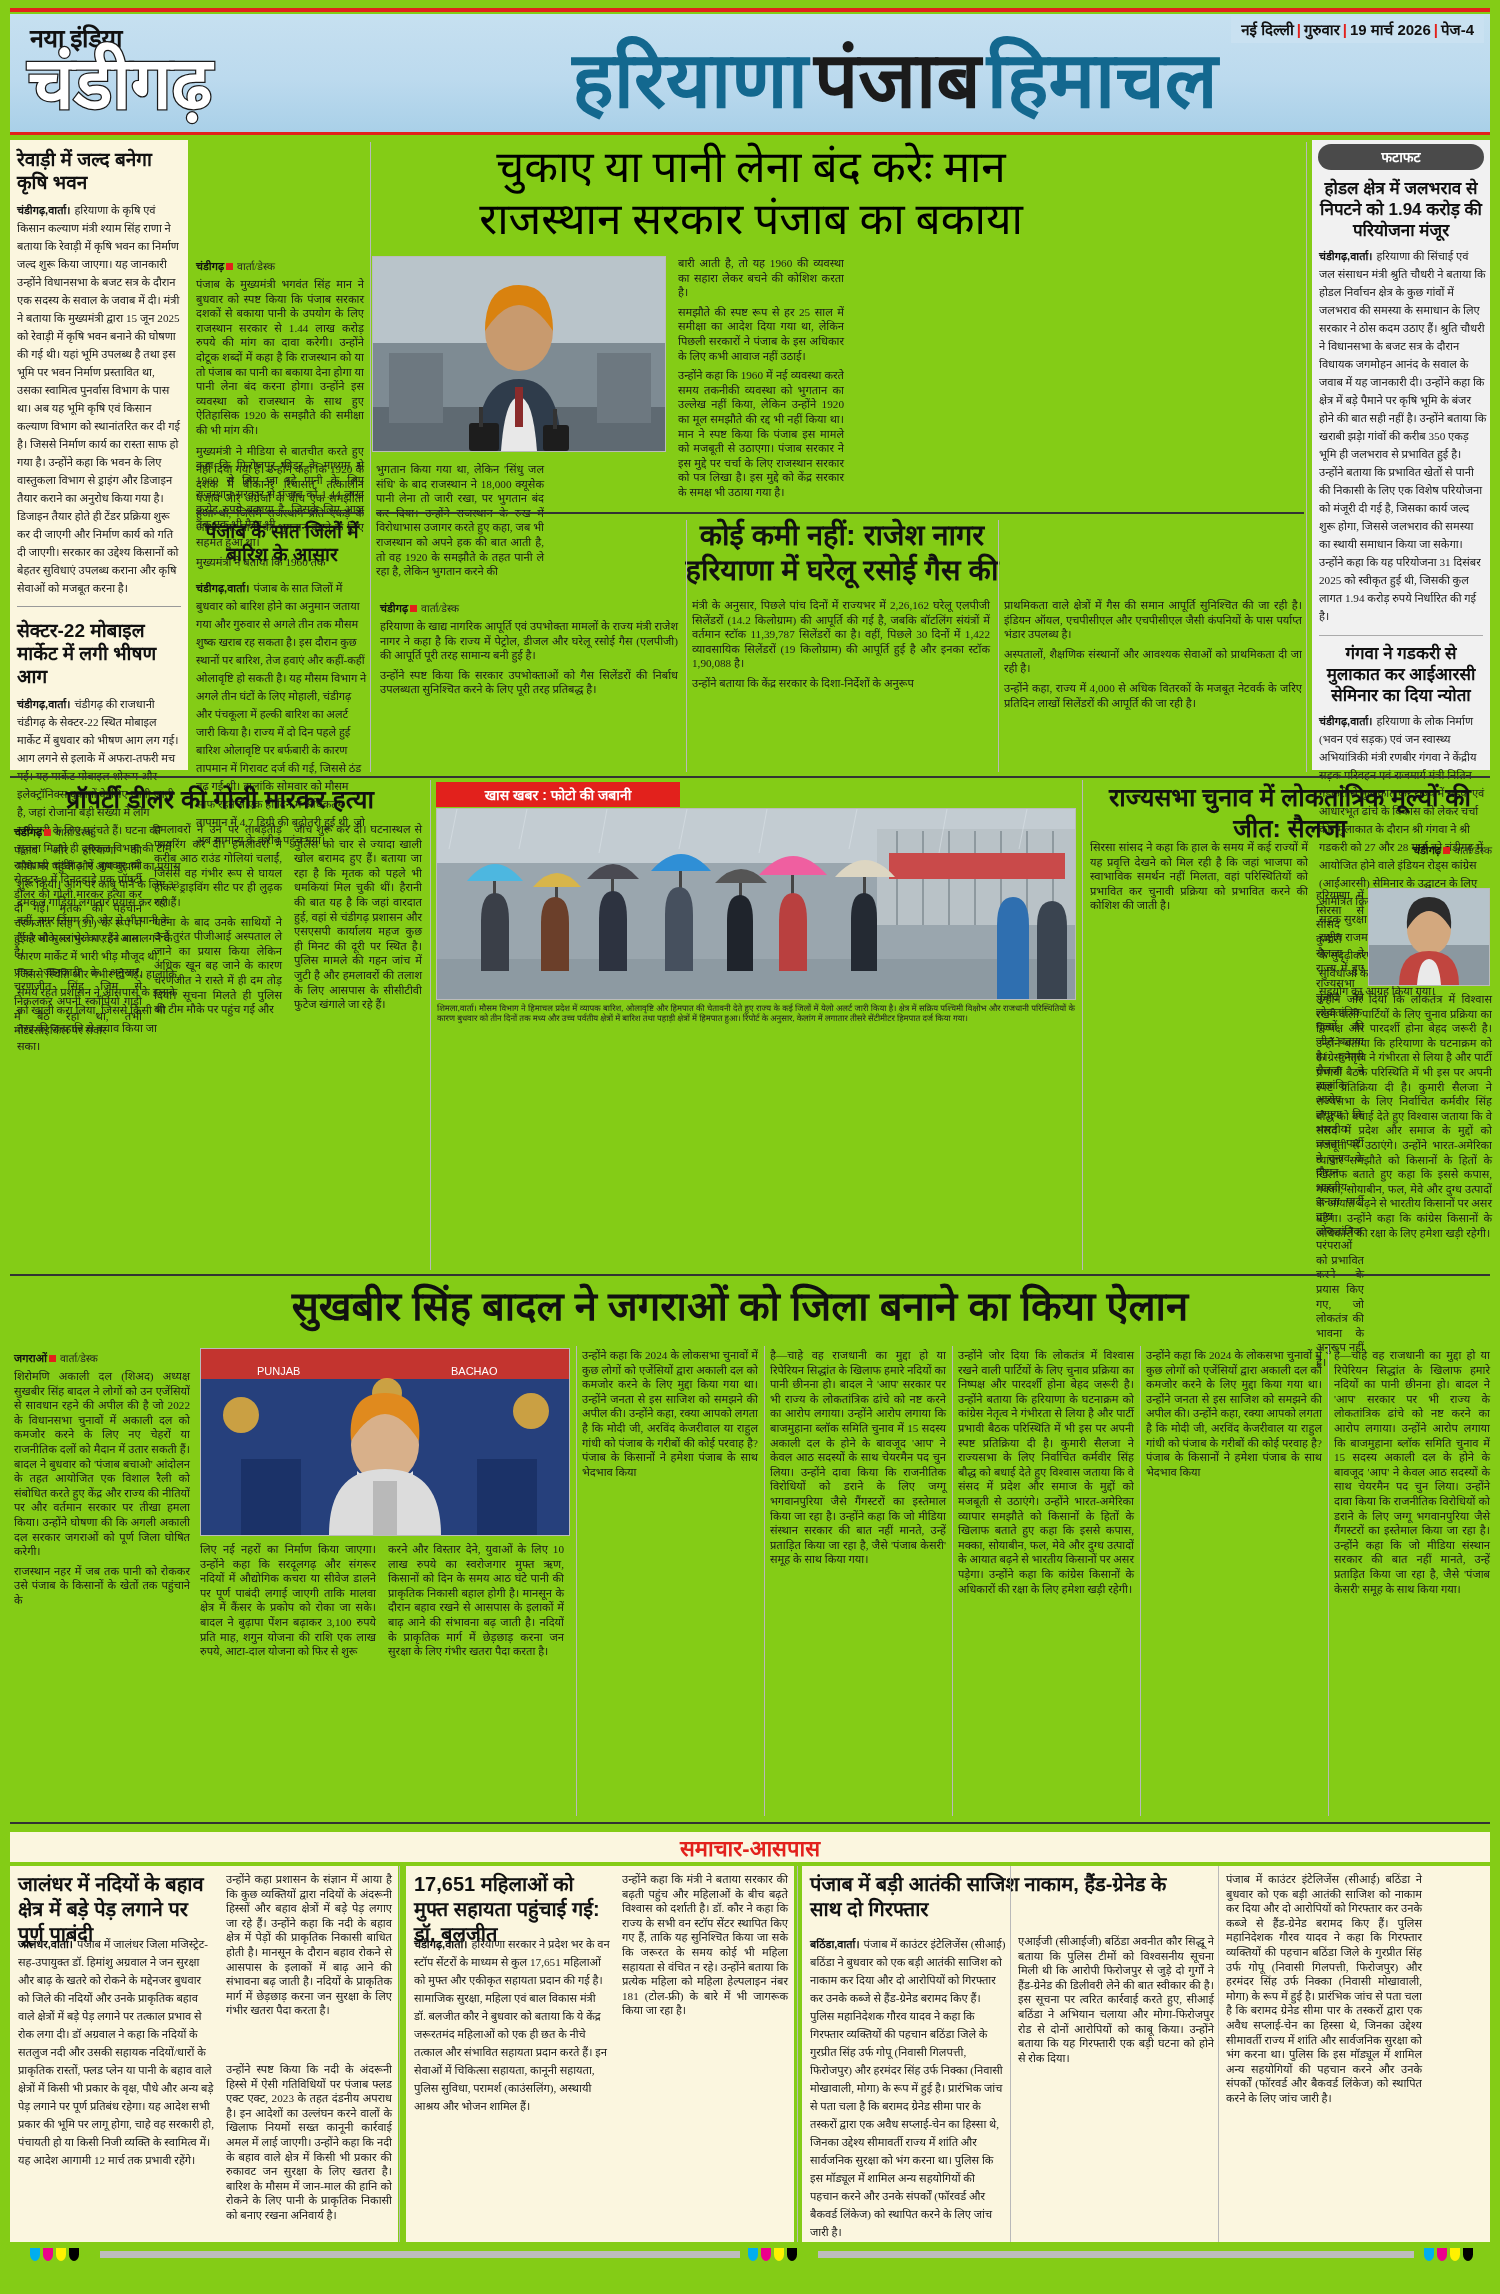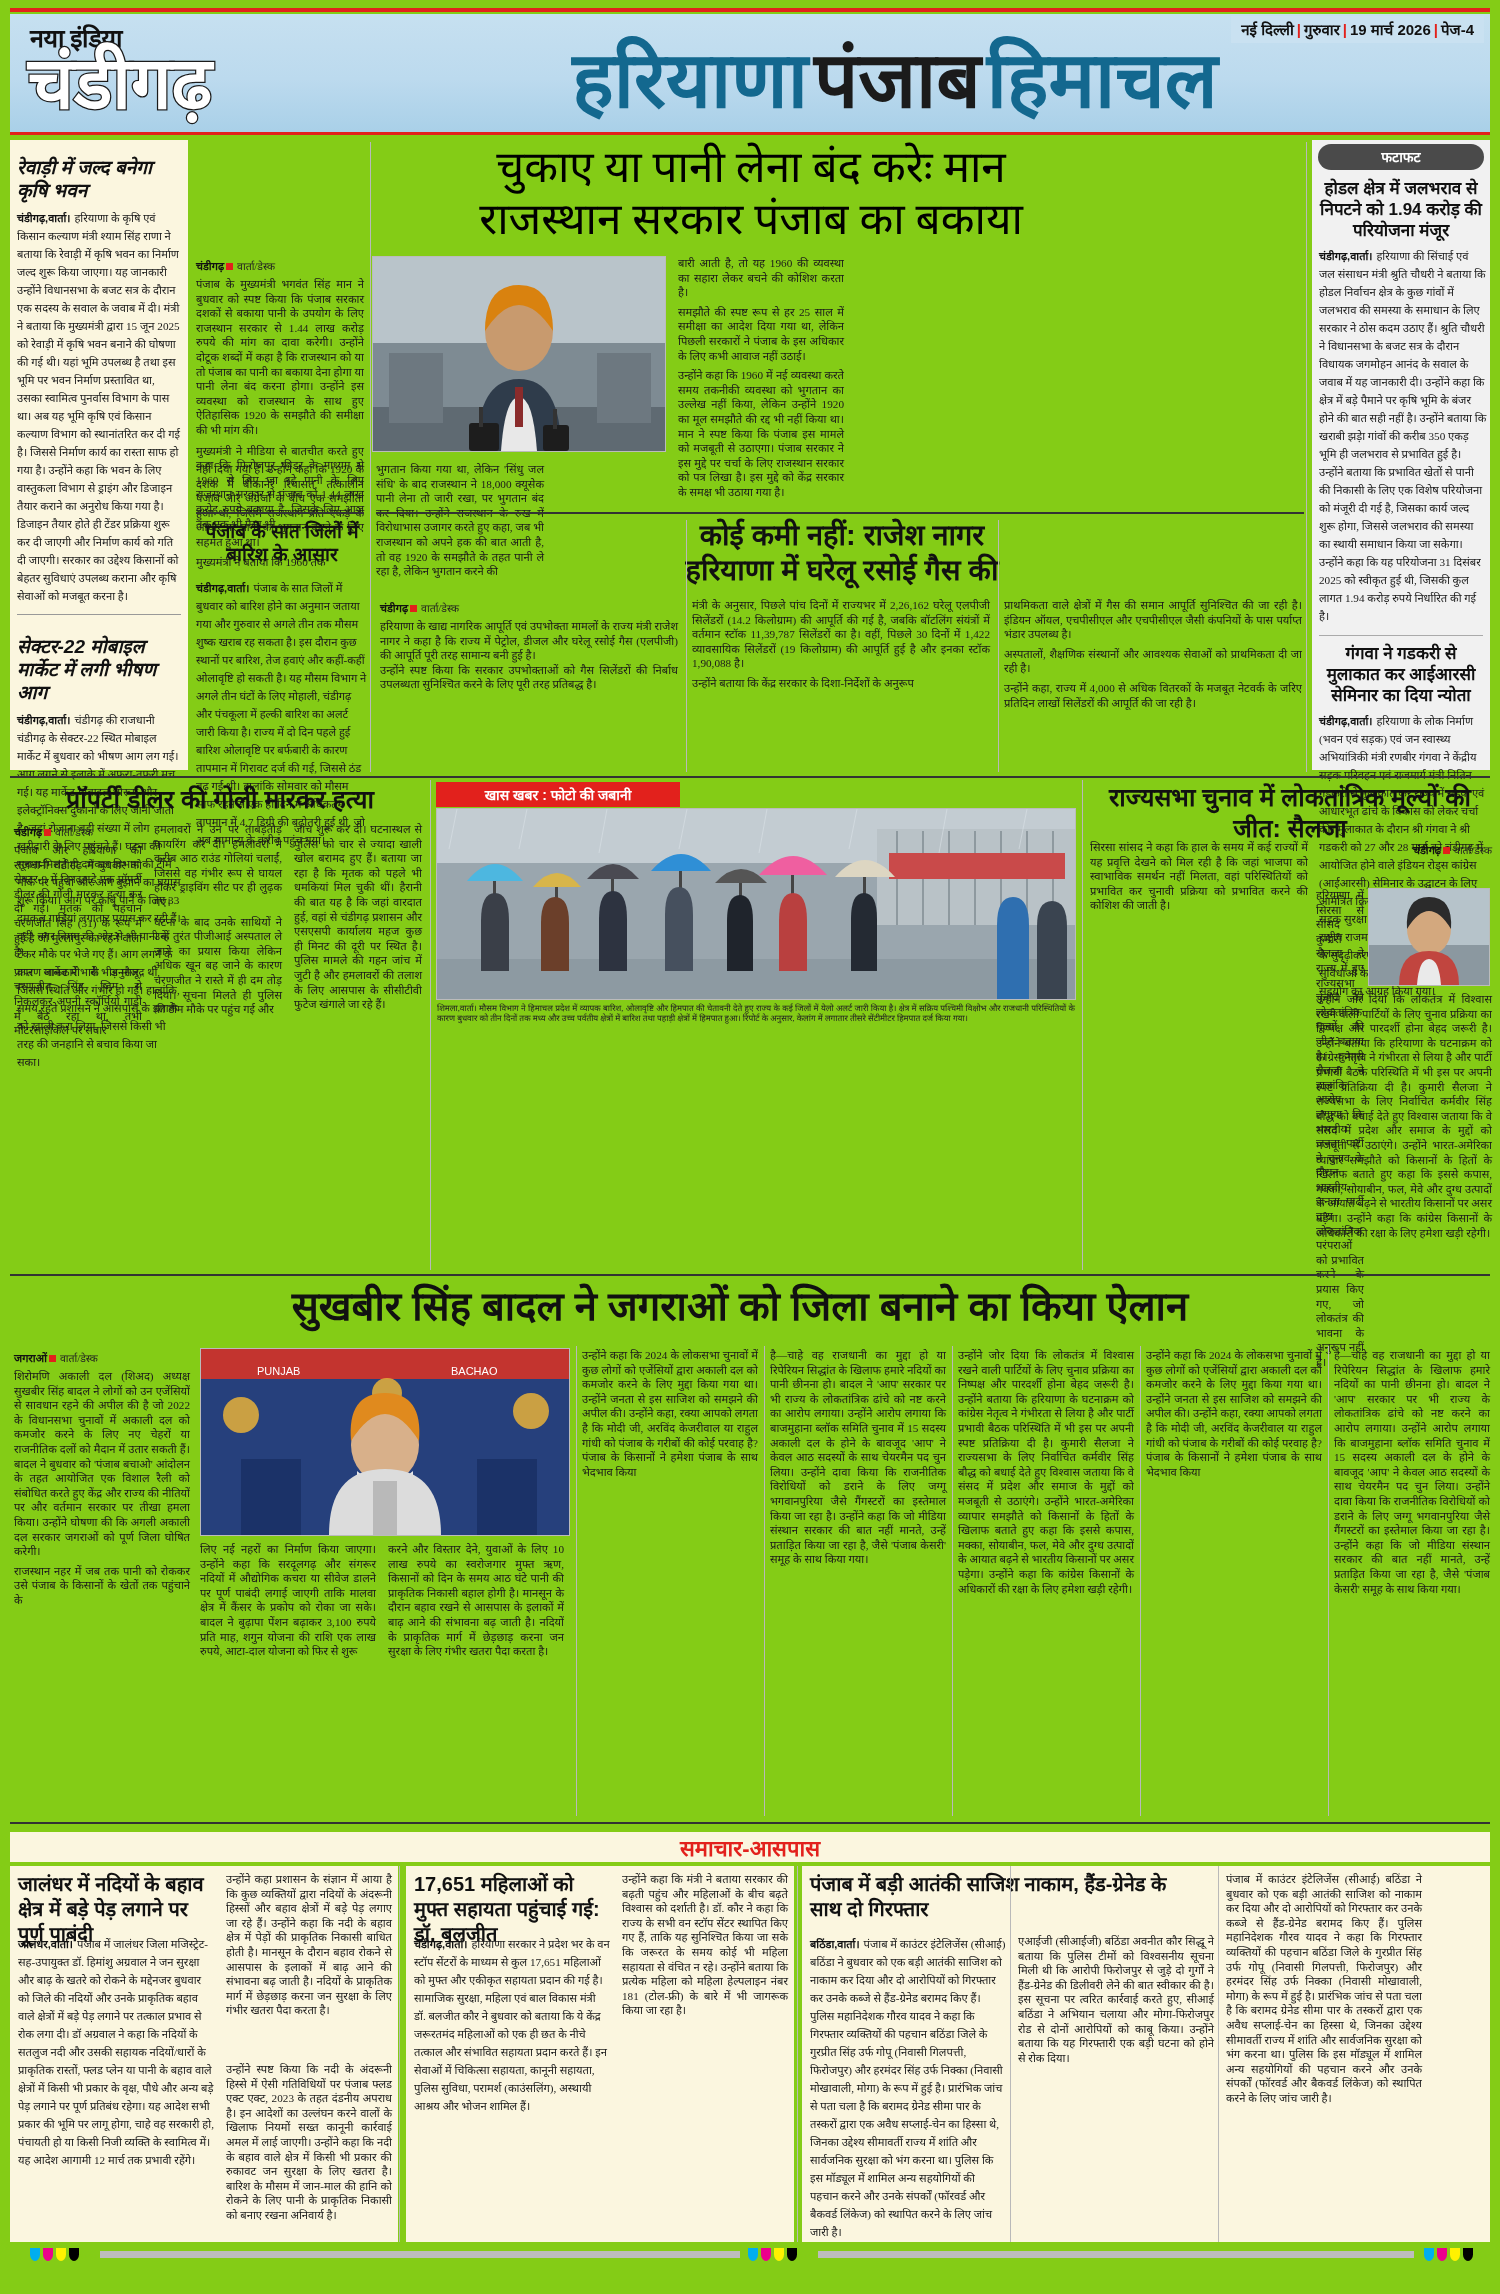--- a/index.html
+++ b/index.html
@@ -71,21 +71,21 @@
   }
   .dateline-b {
     font-family:"Liberation Sans","DejaVu Sans",sans-serif;
     font-weight:700; font-size:11px; color:#111;
   }
   .redsq { display:inline-block; width:7px; height:7px; background:#e2211c; margin:0 4px 0 2px; }
   .svc { font-family:"Liberation Serif",serif; font-size:10.5px; color:#222; }
 
   
   .left-side { position:absolute; left:10px; top:140px; width:178px; height:630px; background:#fbf6df; }
-  .left-side .lhl { font-size:19px; line-height:23px; padding:16px 7px 4px 7px;font-style:italic; }
+  .left-side .lhl { font-size:19px; line-height:23px; padding:8px 7px 4px 7px; }
   .ls-txt { padding:2px 7px 6px 7px; }
   .ls-div { margin:4px 7px; border-top:1px solid #999; }
 
   
   .right-side { position:absolute; left:1312px; top:140px; width:178px; height:630px; background:#f1f1f1; }
   .fatafat {
     margin:4px 6px 6px 6px; background:#4a4a4a; color:#fff;
     border-radius:13px; text-align:center;
     font-family:"Liberation Sans",sans-serif; font-weight:700; font-size:14px;
     padding:3px 0 4px 0;
@@ -243,21 +243,21 @@
 
   <div class="hl" style="position:absolute;left:380px;top:518px;width:924px;font-size:29px;line-height:35px;text-align:center;">
     <div>कोई कमी नहीं: राजेश नागर</div>
     <div>हरियाणा में घरेलू रसोई गैस की</div>
   </div>
   <div style="position:absolute;left:380px;top:598px;width:298px;">
     <div style="margin-bottom:3px;">
       <span class="dateline-b">चंडीगढ़</span><span class="redsq"></span><span class="svc">वार्ता/डेस्क</span>
     </div>
     <div class="body-txt">हरियाणा के खाद्य नागरिक आपूर्ति एवं उपभोक्ता मामलों के राज्य मंत्री राजेश नागर ने कहा है कि राज्य में पेट्रोल, डीजल और घरेलू रसोई गैस (एलपीजी) की आपूर्ति पूरी तरह सामान्य बनी हुई है।</div>
-    <div class="body-txt" style="">उन्होंने स्पष्ट किया कि सरकार उपभोक्ताओं को गैस सिलेंडरों की निर्बाध उपलब्धता सुनिश्चित करने के लिए पूरी तरह प्रतिबद्ध है।</div>
+    <div class="body-txt" style="margin-top:5px;">उन्होंने स्पष्ट किया कि सरकार उपभोक्ताओं को गैस सिलेंडरों की निर्बाध उपलब्धता सुनिश्चित करने के लिए पूरी तरह प्रतिबद्ध है।</div>
   </div>
   <div style="position:absolute;left:692px;top:598px;width:298px;">
     <div class="body-txt">मंत्री के अनुसार, पिछले पांच दिनों में राज्यभर में 2,26,162 घरेलू एलपीजी सिलेंडरों (14.2 किलोग्राम) की आपूर्ति की गई है, जबकि बॉटलिंग संयंत्रों में वर्तमान स्टॉक 11,39,787 सिलेंडरों का है। वहीं, पिछले 30 दिनों में 1,422 व्यावसायिक सिलेंडरों (19 किलोग्राम) की आपूर्ति हुई है और इनका स्टॉक 1,90,088 है।</div>
     <div class="body-txt" style="margin-top:5px;">उन्होंने बताया कि केंद्र सरकार के दिशा-निर्देशों के अनुरूप</div>
   </div>
   <div style="position:absolute;left:1004px;top:598px;width:298px;">
     <div class="body-txt">प्राथमिकता वाले क्षेत्रों में गैस की समान आपूर्ति सुनिश्चित की जा रही है। इंडियन ऑयल, एचपीसीएल और एचपीसीएल जैसी कंपनियों के पास पर्याप्त भंडार उपलब्ध है।</div>
     <div class="body-txt" style="margin-top:5px;">अस्पतालों, शैक्षणिक संस्थानों और आवश्यक सेवाओं को प्राथमिकता दी जा रही है।</div>
     <div class="body-txt" style="margin-top:5px;">उन्होंने कहा, राज्य में 4,000 से अधिक वितरकों के मजबूत नेटवर्क के जरिए प्रतिदिन लाखों सिलेंडरों की आपूर्ति की जा रही है।</div>
   </div>

